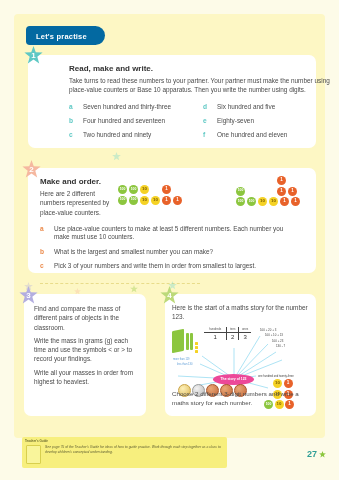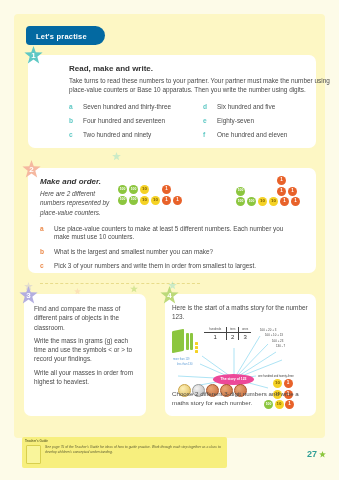--- a/index.html
+++ b/index.html
@@ -58,21 +58,21 @@
   .q .txt{font-size:6.4px;color:#4a4a4a;line-height:1.3;}
   .lt-teal{color:#5ec8c4;}
   .lt-orange{color:#eb8b4c;}
   
   .s1-wrap{position:absolute;left:40px;top:64px;width:268px;margin-left:29px;}
   .cols{display:flex;}
   .col{width:50%;}
   
   .s2-wrap{position:absolute;left:40px;top:177px;width:268px;}
   .s2-top{display:flex;}
-  .s2-left{width:78px;font-style:italic;}
+  .s2-left{width:78px;}
   .s2-counters{position:relative;flex:1;height:40px;}
   .cgroup{position:absolute;display:flex;flex-direction:column;align-items:flex-start;gap:1.5px;}
   .crow{display:flex;gap:2px;}
   .cnt{
     width:9px;height:9px;border-radius:50%;
     display:flex;align-items:center;justify-content:center;
     font-size:4.2px;font-weight:bold;color:#ffffff;line-height:1;
   }
   .cnt.h100{background:#8cc63f;font-size:3.4px;}
   .cnt.t10{background:#f5d225;color:#7a5c00;font-size:4.4px;}

